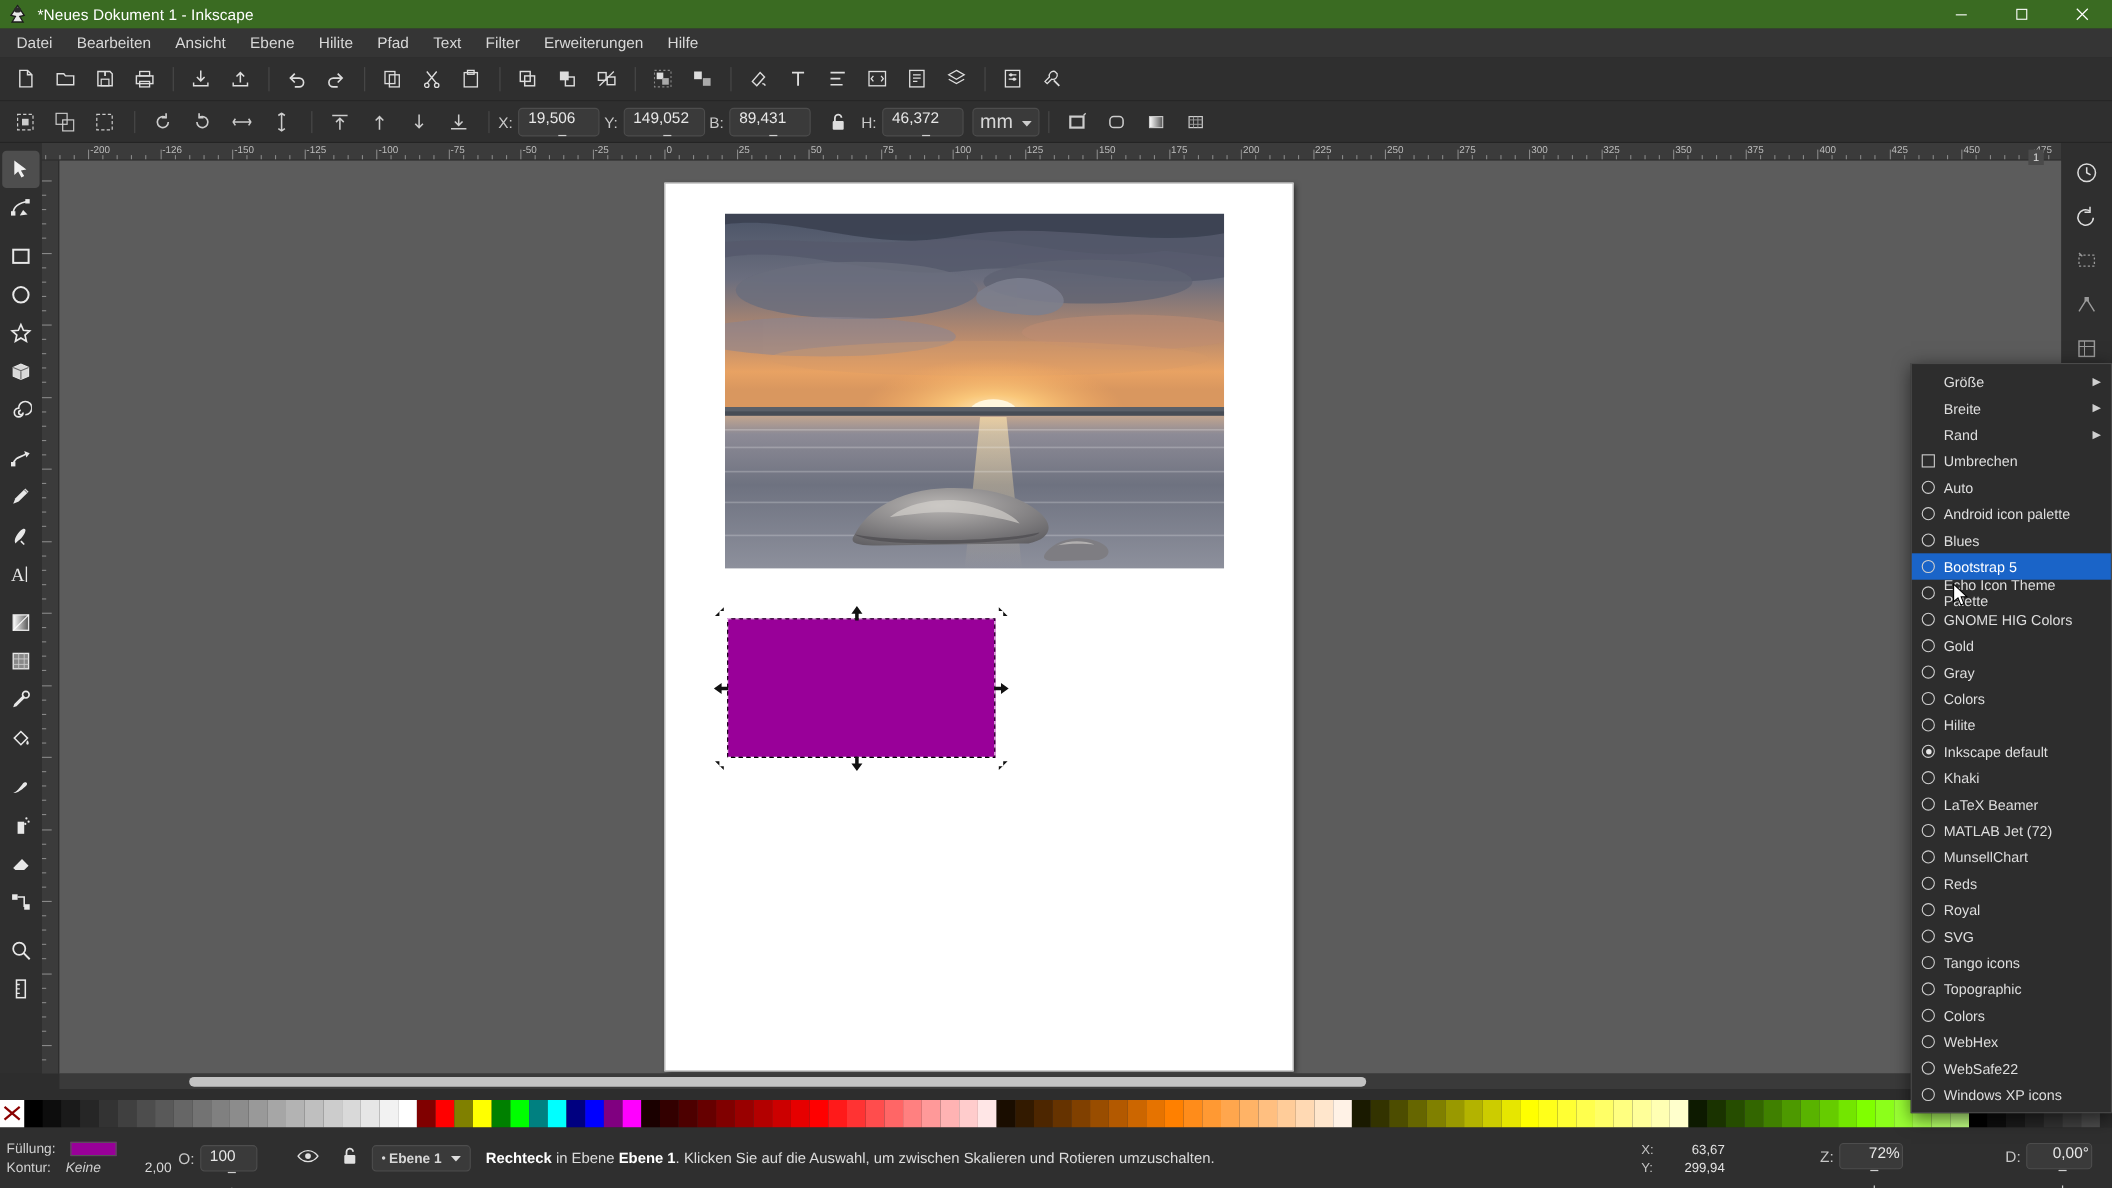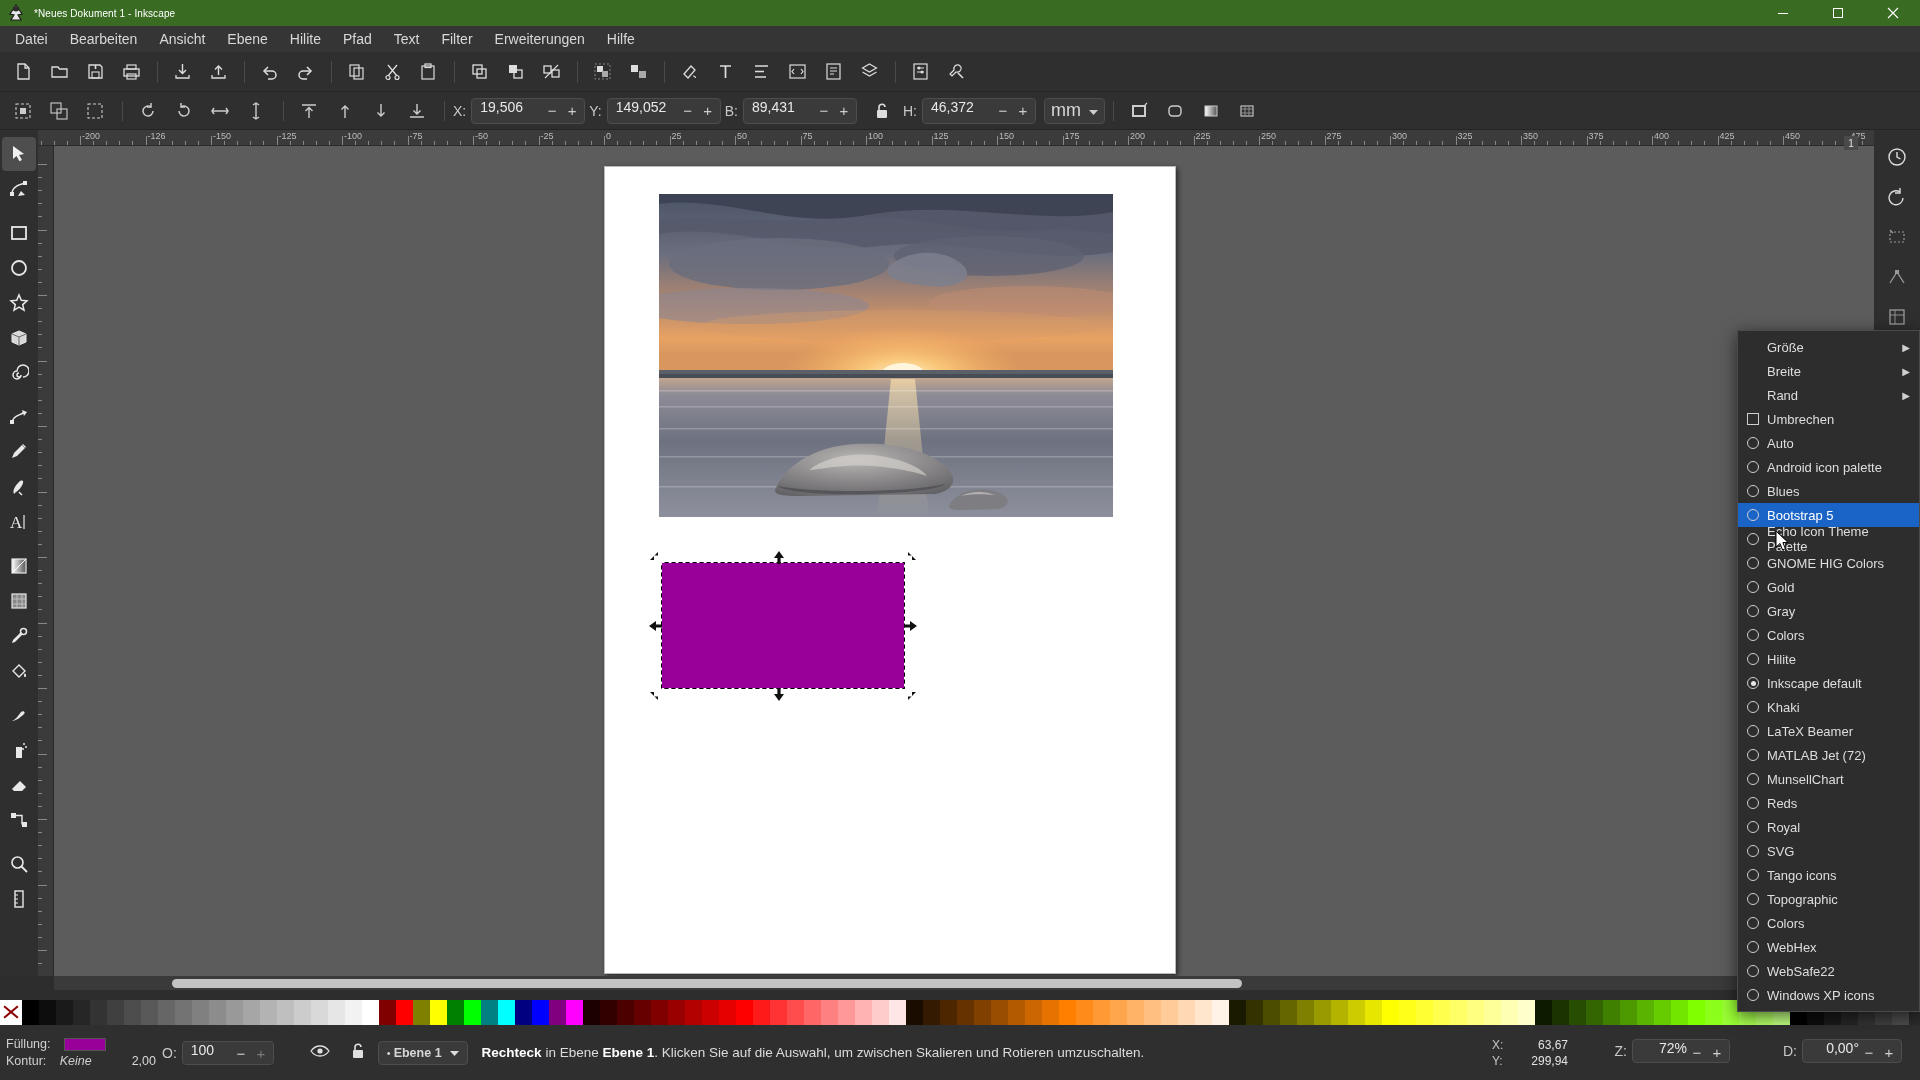--- a/index.html
+++ b/index.html
@@ -12,21 +12,21 @@
   }
   #app { position:relative; width:1920px; height:1080px; }
 
   
   .titlebar{
     position:absolute; left:0; top:0; width:1920px; height:26px;
     background:#3a6b22; display:flex; align-items:center;
   }
   .titlebar .tb-icon{ width:22px;height:18px;margin:0 6px 0 6px;position:relative; }
   .titlebar .tb-icon svg{ display:block; }
-  .titlebar .tb-title{ font-size:10px; color:#ffffff; letter-spacing:.1px;}
+  .titlebar .tb-title{ font-size:14px; color:#ffffff; letter-spacing:.1px;}
   .tb-btns{ position:absolute; right:0; top:0; height:26px; display:flex; }
   .tb-btn{ width:55px;height:26px; display:flex;align-items:center;justify-content:center;
            color:#fff; font-size:13px;}
 
   
   .menubar{
     position:absolute; left:0; top:26px; width:1920px; height:26px;
     background:#353535; display:flex; align-items:center; padding-left:4px;
   }
   .menu-item{ padding:3px 11px; font-size:14px; color:#d8d8d8; border-radius:2px; }
@@ -47,23 +47,24 @@
     background:#2f2f2f; display:flex; align-items:center; padding-left:6px;
     border-bottom:1px solid #242424;
   }
   .opt-btn{ width:34px;height:30px;display:flex;align-items:center;justify-content:center;
             border-radius:3px; margin-right:2px; }
   .opt-sep{ width:1px;height:20px;background:#4a4a4a;margin:0 8px; }
 
   .spin-group{ display:flex; align-items:center; margin-right:4px; }
   .spin-label{ font-size:14px; color:#c8c8c8; margin-right:5px; }
   .spin-box{
-    display:flex;align-items:flex-start; height:26px;
+    display:flex;align-items:center; height:26px;
     background:#3a3a3a; border:1px solid #4d4d4d; border-radius:4px;
     padding:0 2px 0 8px;
+    flex-direction:column;
   }
   .spin-val{ min-width:62px; font-size:14px; color:#e8e8e8; }
   .spin-btn{ width:20px;height:24px;display:flex;align-items:center;justify-content:center;
              color:#cfcfcf;font-size:15px;}
 
   .unit-sel{
     display:flex;align-items:center;height:26px;background:#3a3a3a;
     border:1px solid #4d4d4d;border-radius:4px;padding:0 6px; margin-left:4px;
   }
   .unit-sel .txt{ font-size:18px;margin-right:8px; }

